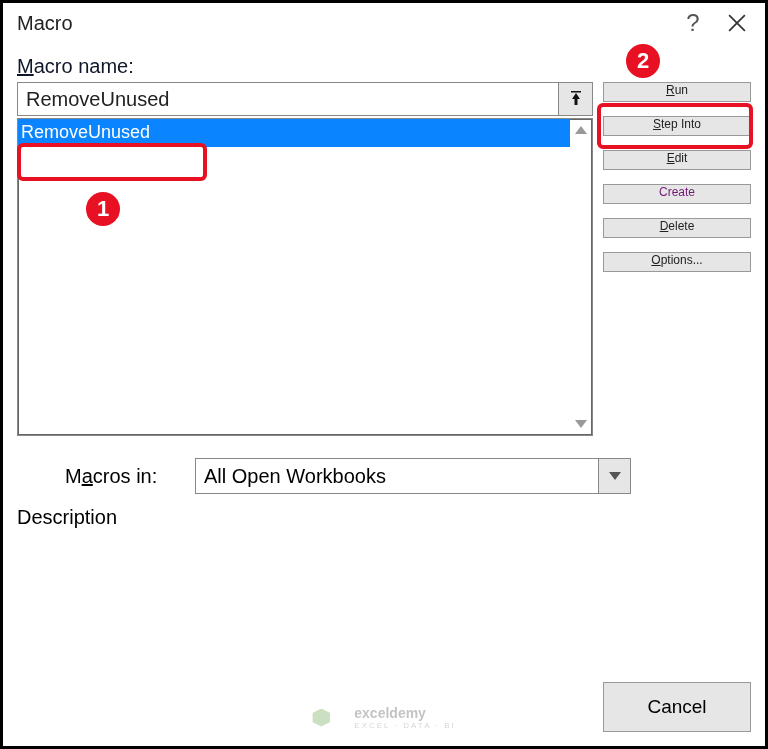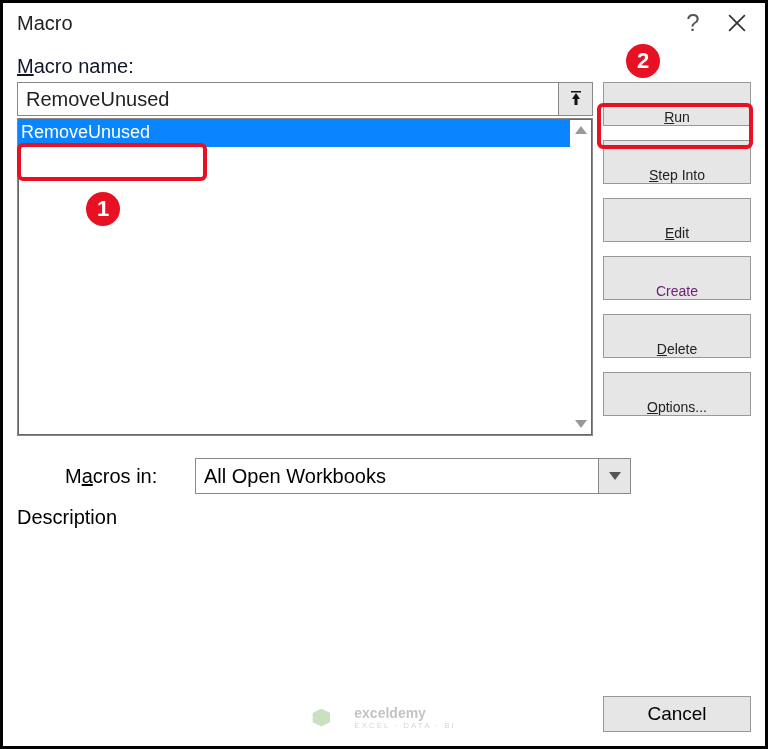--- a/index.html
+++ b/index.html
@@ -118,27 +118,27 @@
       color: #888;
     }
     .button-col {
       width: 148px;
       display: flex;
       flex-direction: column;
       gap: 14px;
       margin-top: 0;
     }
     .btn {
-      height: 44px;
+      height: 20px;
       border: 1px solid #999;
       background: #e6e6e6;
-      font-size: 14px;
+      font-size: 12px;
       color: #222;
       display: flex;
-      align-items: flex-end;
+      align-items: flex-start;
       justify-content: center;
       cursor: pointer;
     }
     .btn.disabled { color: #701a75; }
     .macros-in-row {
       display: flex;
       align-items: center;
       gap: 20px;
       margin-top: 22px;
       margin-left: 48px;
@@ -163,21 +163,21 @@
       display: flex;
       align-items: center;
       justify-content: center;
     }
     .desc-label { font-size: 20px; margin-top: 12px; }
     .cancel-btn {
       position: absolute;
       right: 0;
       bottom: 0;
       width: 148px;
-      height: 36px;
+      height: 50px;
       border: 1px solid #999;
       background: #e6e6e6;
       font-size: 19px;
       display: flex;
       align-items: center;
       justify-content: center;
       text-align: center;
     }
     .callout {
       position: absolute;

